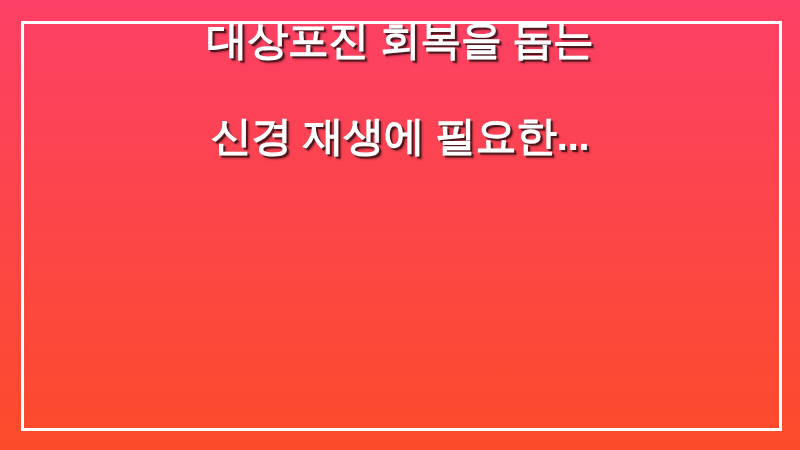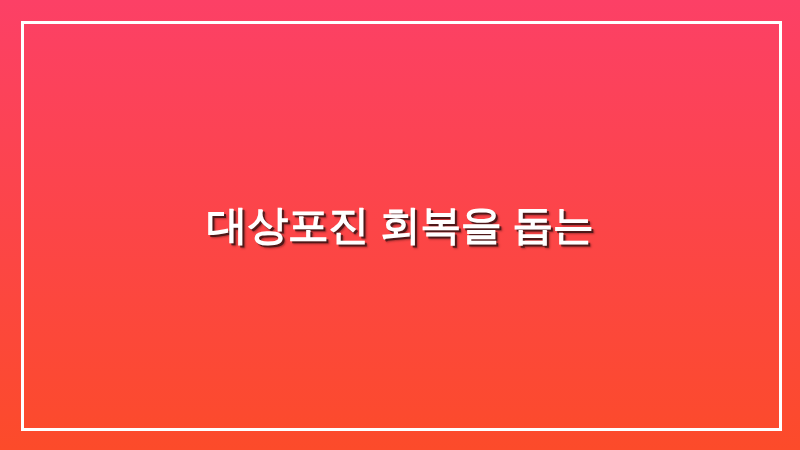--- a/index.html
+++ b/index.html
@@ -35,21 +35,21 @@
   
   #headline {
     position: absolute;
     left: 0;
     top: 0;
     width: 800px;
     height: 450px;
     display: flex;
     flex-direction: column;
     align-items: center;
-    justify-content: center;
+    justify-content: flex-start;
     gap: 16px;
   }
 
   .headline-line {
     display: block;
     width: 100%;
     text-align: center;
     color: #FFFFFF;
     font-size: 41px;
     font-weight: 700;
@@ -63,15 +63,16 @@
 </style>
 </head>
 <body>
 
 <div id="canvas">
 
   <div id="frame"></div>
 
   <div id="headline">
     <span class="headline-line">대상포진 회복을 돕는</span>
+    <span class="headline-line">신경 재생에 필요한...</span>
   </div>
 
 </div>
 
 </body></html>

